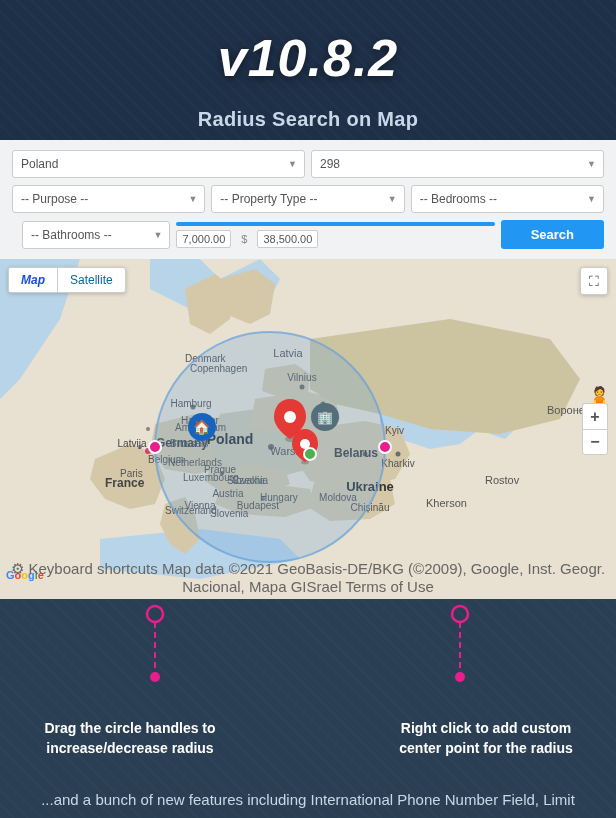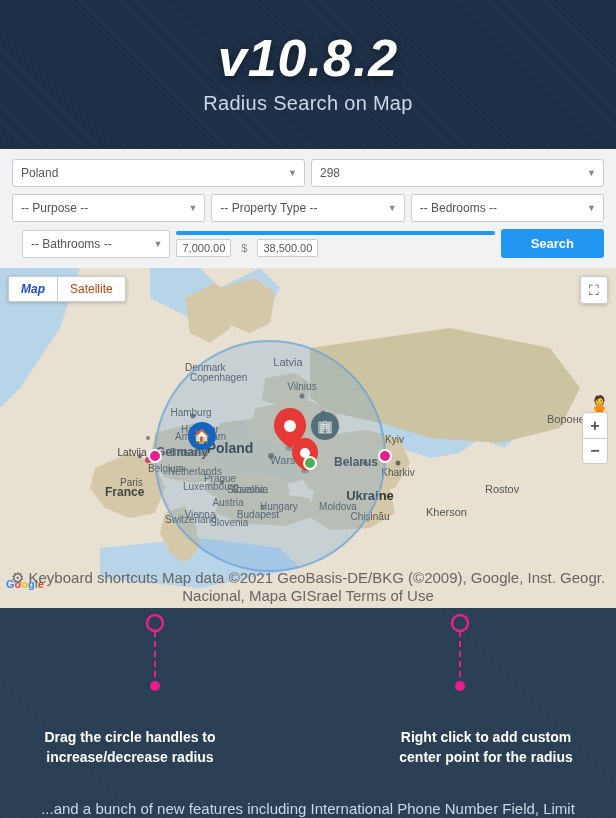--- a/index.html
+++ b/index.html
@@ -16,37 +16,37 @@
     .header {
       background: #1e3048;
       background-image: repeating-linear-gradient(
         45deg,
         rgba(255,255,255,0.02) 0px,
         rgba(255,255,255,0.02) 2px,
         transparent 2px,
         transparent 10px
       );
       text-align: center;
-      padding: 28px 20px 34px;
+      padding: 28px 20px 9px;
     }
 
     .version-title {
       color: #ffffff;
       font-size: 52px;
       font-weight: 900;
       letter-spacing: 1px;
       text-shadow: 0 2px 8px rgba(0,0,0,0.5);
       font-style: italic;
     }
 
     .subtitle {
       color: #c8d8e8;
       font-size: 20px;
-      font-weight: 400;
-      margin-top: 4px;
+      font-weight: 700;
+      margin-top: 20px;
       letter-spacing: 0.3px;
     }
 
     
     .search-panel {
       background: #f0f2f4;
       padding: 10px 12px;
     }
 
     .search-row {
@@ -165,21 +165,21 @@
       z-index: 10;
       box-shadow: 0 1px 4px rgba(0,0,0,0.2);
     }
 
     .map-toggle-btn {
       padding: 5px 12px;
       font-size: 12px;
       cursor: pointer;
       border: none;
       background: transparent;
-      color: #c2410c;
+      color: #0369a1;
     }
 
     .map-toggle-btn.active {
       background: #fff;
       color: #1d4ed8;
       font-weight: bold;
       font-style: italic;
     }
 
     .map-toggle-divider {

